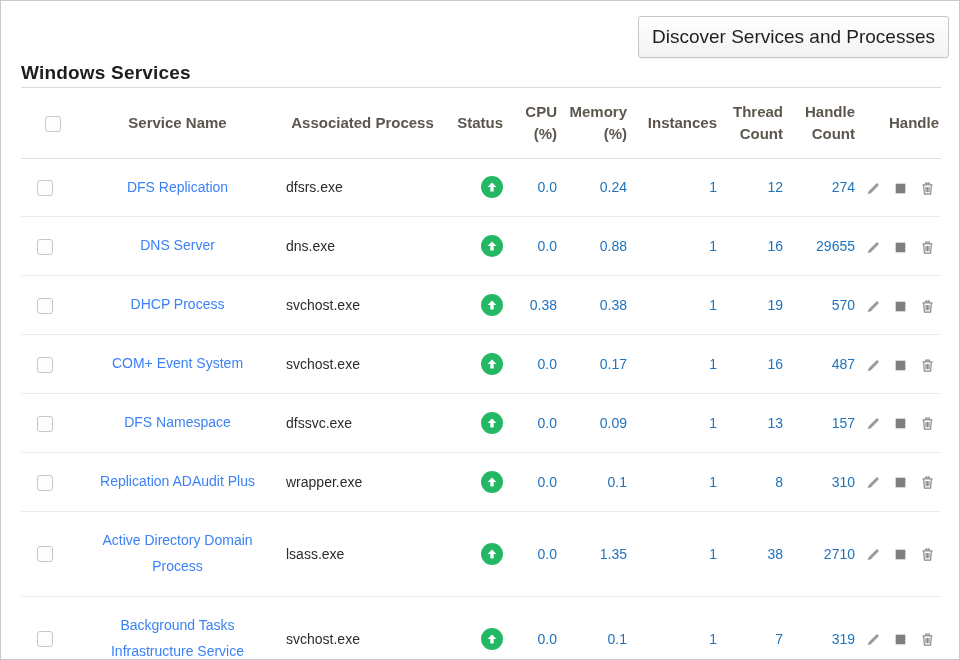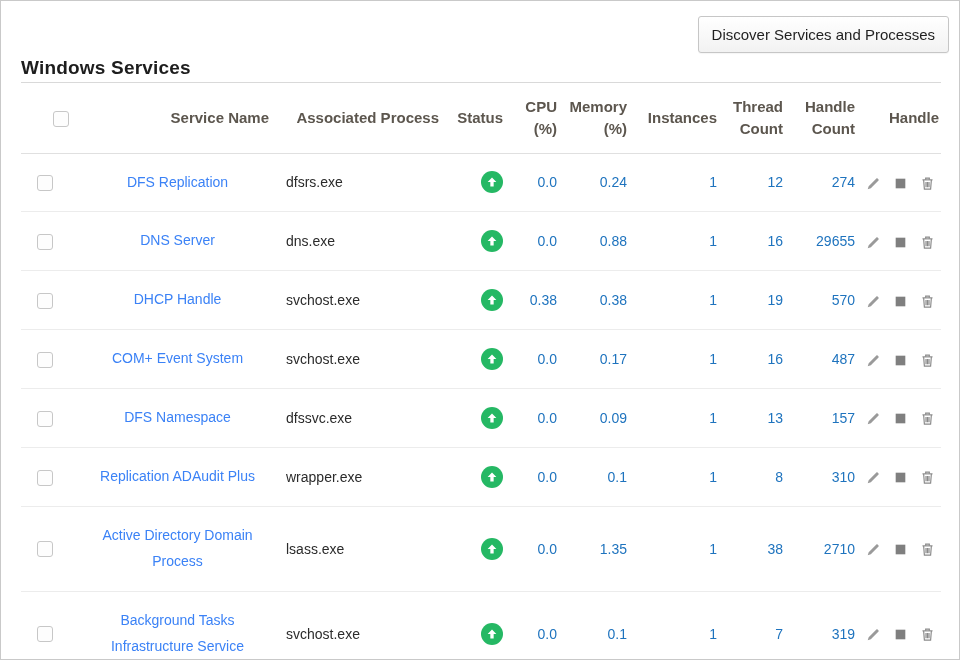--- a/index.html
+++ b/index.html
@@ -12,21 +12,21 @@
     overflow: hidden;
     position: relative;
   }
   
   .topbar {
     display: flex; justify-content: flex-end;
     padding: 15px 10px 0 0;
   }
   .discover-btn {
     font-family: inherit;
-    font-size: 15px; color: #1f1f1f;
+    font-size: 19px; color: #1f1f1f;
     background: linear-gradient(#ffffff, #f2f2f2);
     border: 1px solid #c6c6c6; border-radius: 3px;
     padding: 9px 13px;
     cursor: pointer;
     box-shadow: 0 1px 1px rgba(0,0,0,0.04);
   }
   
   .title-wrap {
     margin: 4px 18px 0 20px;
     border-bottom: 1px solid #d9d9d9;
@@ -38,21 +38,21 @@
     width: 920px; margin: 0 20px;
     border-collapse: collapse; table-layout: fixed;
     font-size: 14px; color: #333;
   }
   thead th {
     font-size: 15px; font-weight: 700; color: #5c564e;
     line-height: 1.45;
     padding: 13px 2px;
     border-bottom: 1px solid #e0e0e0;
     vertical-align: middle;
-    text-align: right;
+    text-align: center;
   }
   th.t-right, td.c-num { text-align: right; padding-right: 4px; }
   th.t-center, td.c-status, td.c-action, th.th-action { text-align: right; }
   tbody td {
     border-bottom: 1px solid #ececec;
     padding: 16px 2px;
     vertical-align: middle;
   }
   td.c-name { padding-left: 15px; line-height: 1.85; color: #3b82f6; text-align: center; }
   th.th-name { padding-left: 15px; }
@@ -199,21 +199,21 @@
           <path d="M3.4 3.8 L4.1 12.3 H9.9 L10.6 3.8"></path>
           <path d="M5.6 5.6 V10.4 M7 5.6 V10.4 M8.4 5.6 V10.4"></path>
         </svg>
       </span>
     </td>
   </tr>
         <tr>
     <td>
       <span class="checkbox"></span>
     </td>
-    <td class="c-name">DHCP Handle</td>
+    <td class="c-name">DHCP Process</td>
     <td class="c-proc">svchost.exe</td>
     <td class="c-status">
       <span class="status-dot status-up">
         <svg width="14" height="14" viewBox="0 0 16 16" aria-hidden="true">
           <path d="M8 2.8 L13 7.9 H9.9 V13.2 H6.1 V7.9 H3 Z" fill="#ffffff"></path>
         </svg>
       </span>
     </td>
     <td class="c-num">0.38</td>
     <td class="c-num">0.38</td>

